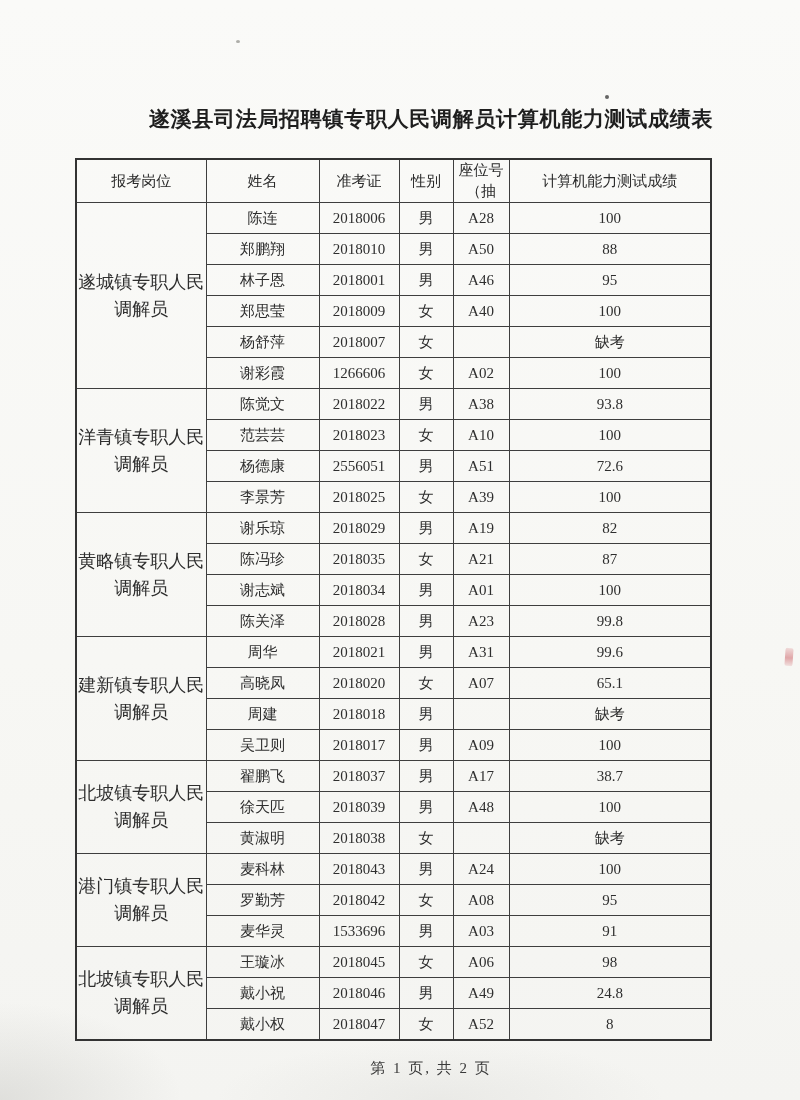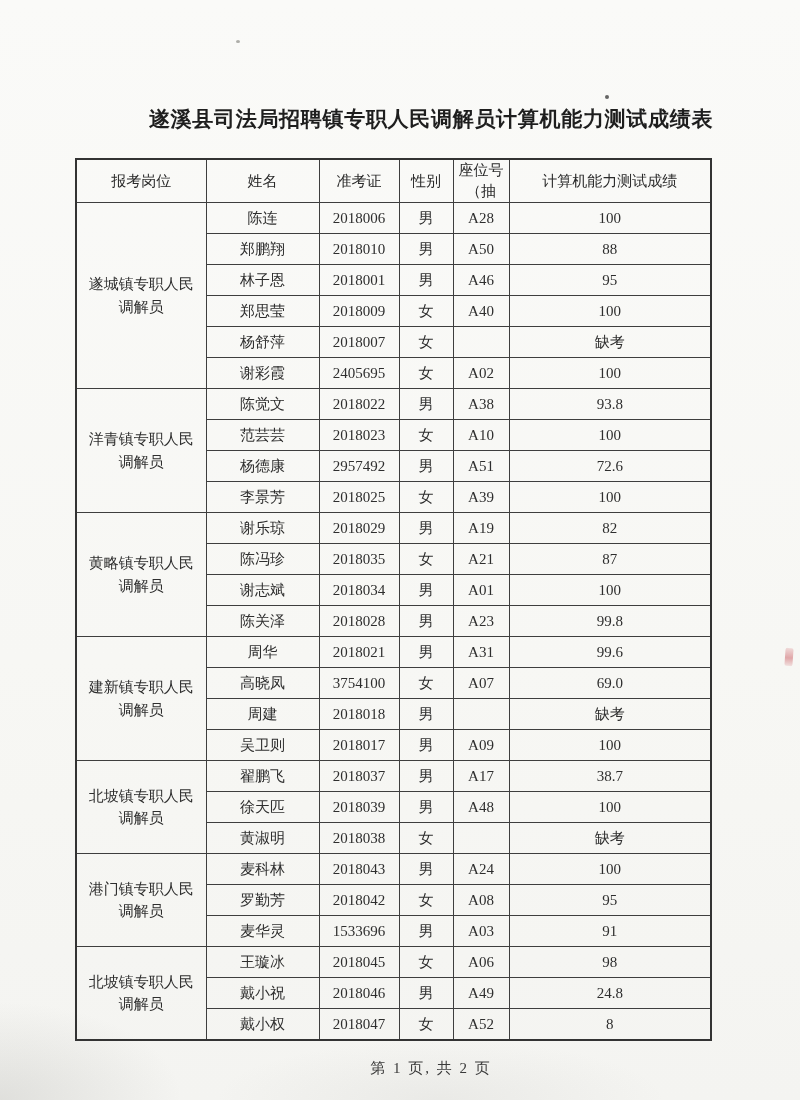--- a/index.html
+++ b/index.html
@@ -49,21 +49,21 @@
     vertical-align: middle;
     padding: 0;
     font-size: 15px;
     font-weight: normal;
     white-space: pre-line;
     line-height: 1.4;
     overflow: hidden;
   }
   .score-table th { height: 42px; color: #2a2a2a; }
   .score-table td { height: 30px; }
-  .score-table td.pos { font-size: 15px; line-height: 1.5; }
+  .score-table td.pos { font-size: 18px; line-height: 1.5; }
   .page-footer {
     margin-top: 18px;
     text-align: center;
     font-size: 15px;
     letter-spacing: 2px;
     color: #3a3a3a;
   }
   
   .speck {
     position: absolute;
@@ -139,21 +139,21 @@
         </tr>
         <tr>
           <td>杨舒萍</td>
           <td>2018007</td>
           <td>女</td>
           <td></td>
           <td>缺考</td>
         </tr>
         <tr>
           <td>谢彩霞</td>
-          <td>2405695</td>
+          <td>1266606</td>
           <td>女</td>
           <td>A02</td>
           <td>100</td>
         </tr>
         <tr>
           <td rowspan="4" class="pos">洋青镇专职人民
 调解员</td>
           <td>陈觉文</td>
           <td>2018022</td>
           <td>男</td>
@@ -162,21 +162,21 @@
         </tr>
         <tr>
           <td>范芸芸</td>
           <td>2018023</td>
           <td>女</td>
           <td>A10</td>
           <td>100</td>
         </tr>
         <tr>
           <td>杨德康</td>
-          <td>2957492</td>
+          <td>2556051</td>
           <td>男</td>
           <td>A51</td>
           <td>72.6</td>
         </tr>
         <tr>
           <td>李景芳</td>
           <td>2018025</td>
           <td>女</td>
           <td>A39</td>
           <td>100</td>
@@ -215,24 +215,24 @@
           <td rowspan="4" class="pos">建新镇专职人民
 调解员</td>
           <td>周华</td>
           <td>2018021</td>
           <td>男</td>
           <td>A31</td>
           <td>99.6</td>
         </tr>
         <tr>
           <td>高晓凤</td>
-          <td>3754100</td>
+          <td>2018020</td>
           <td>女</td>
           <td>A07</td>
-          <td>69.0</td>
+          <td>65.1</td>
         </tr>
         <tr>
           <td>周建</td>
           <td>2018018</td>
           <td>男</td>
           <td></td>
           <td>缺考</td>
         </tr>
         <tr>
           <td>吴卫则</td>

